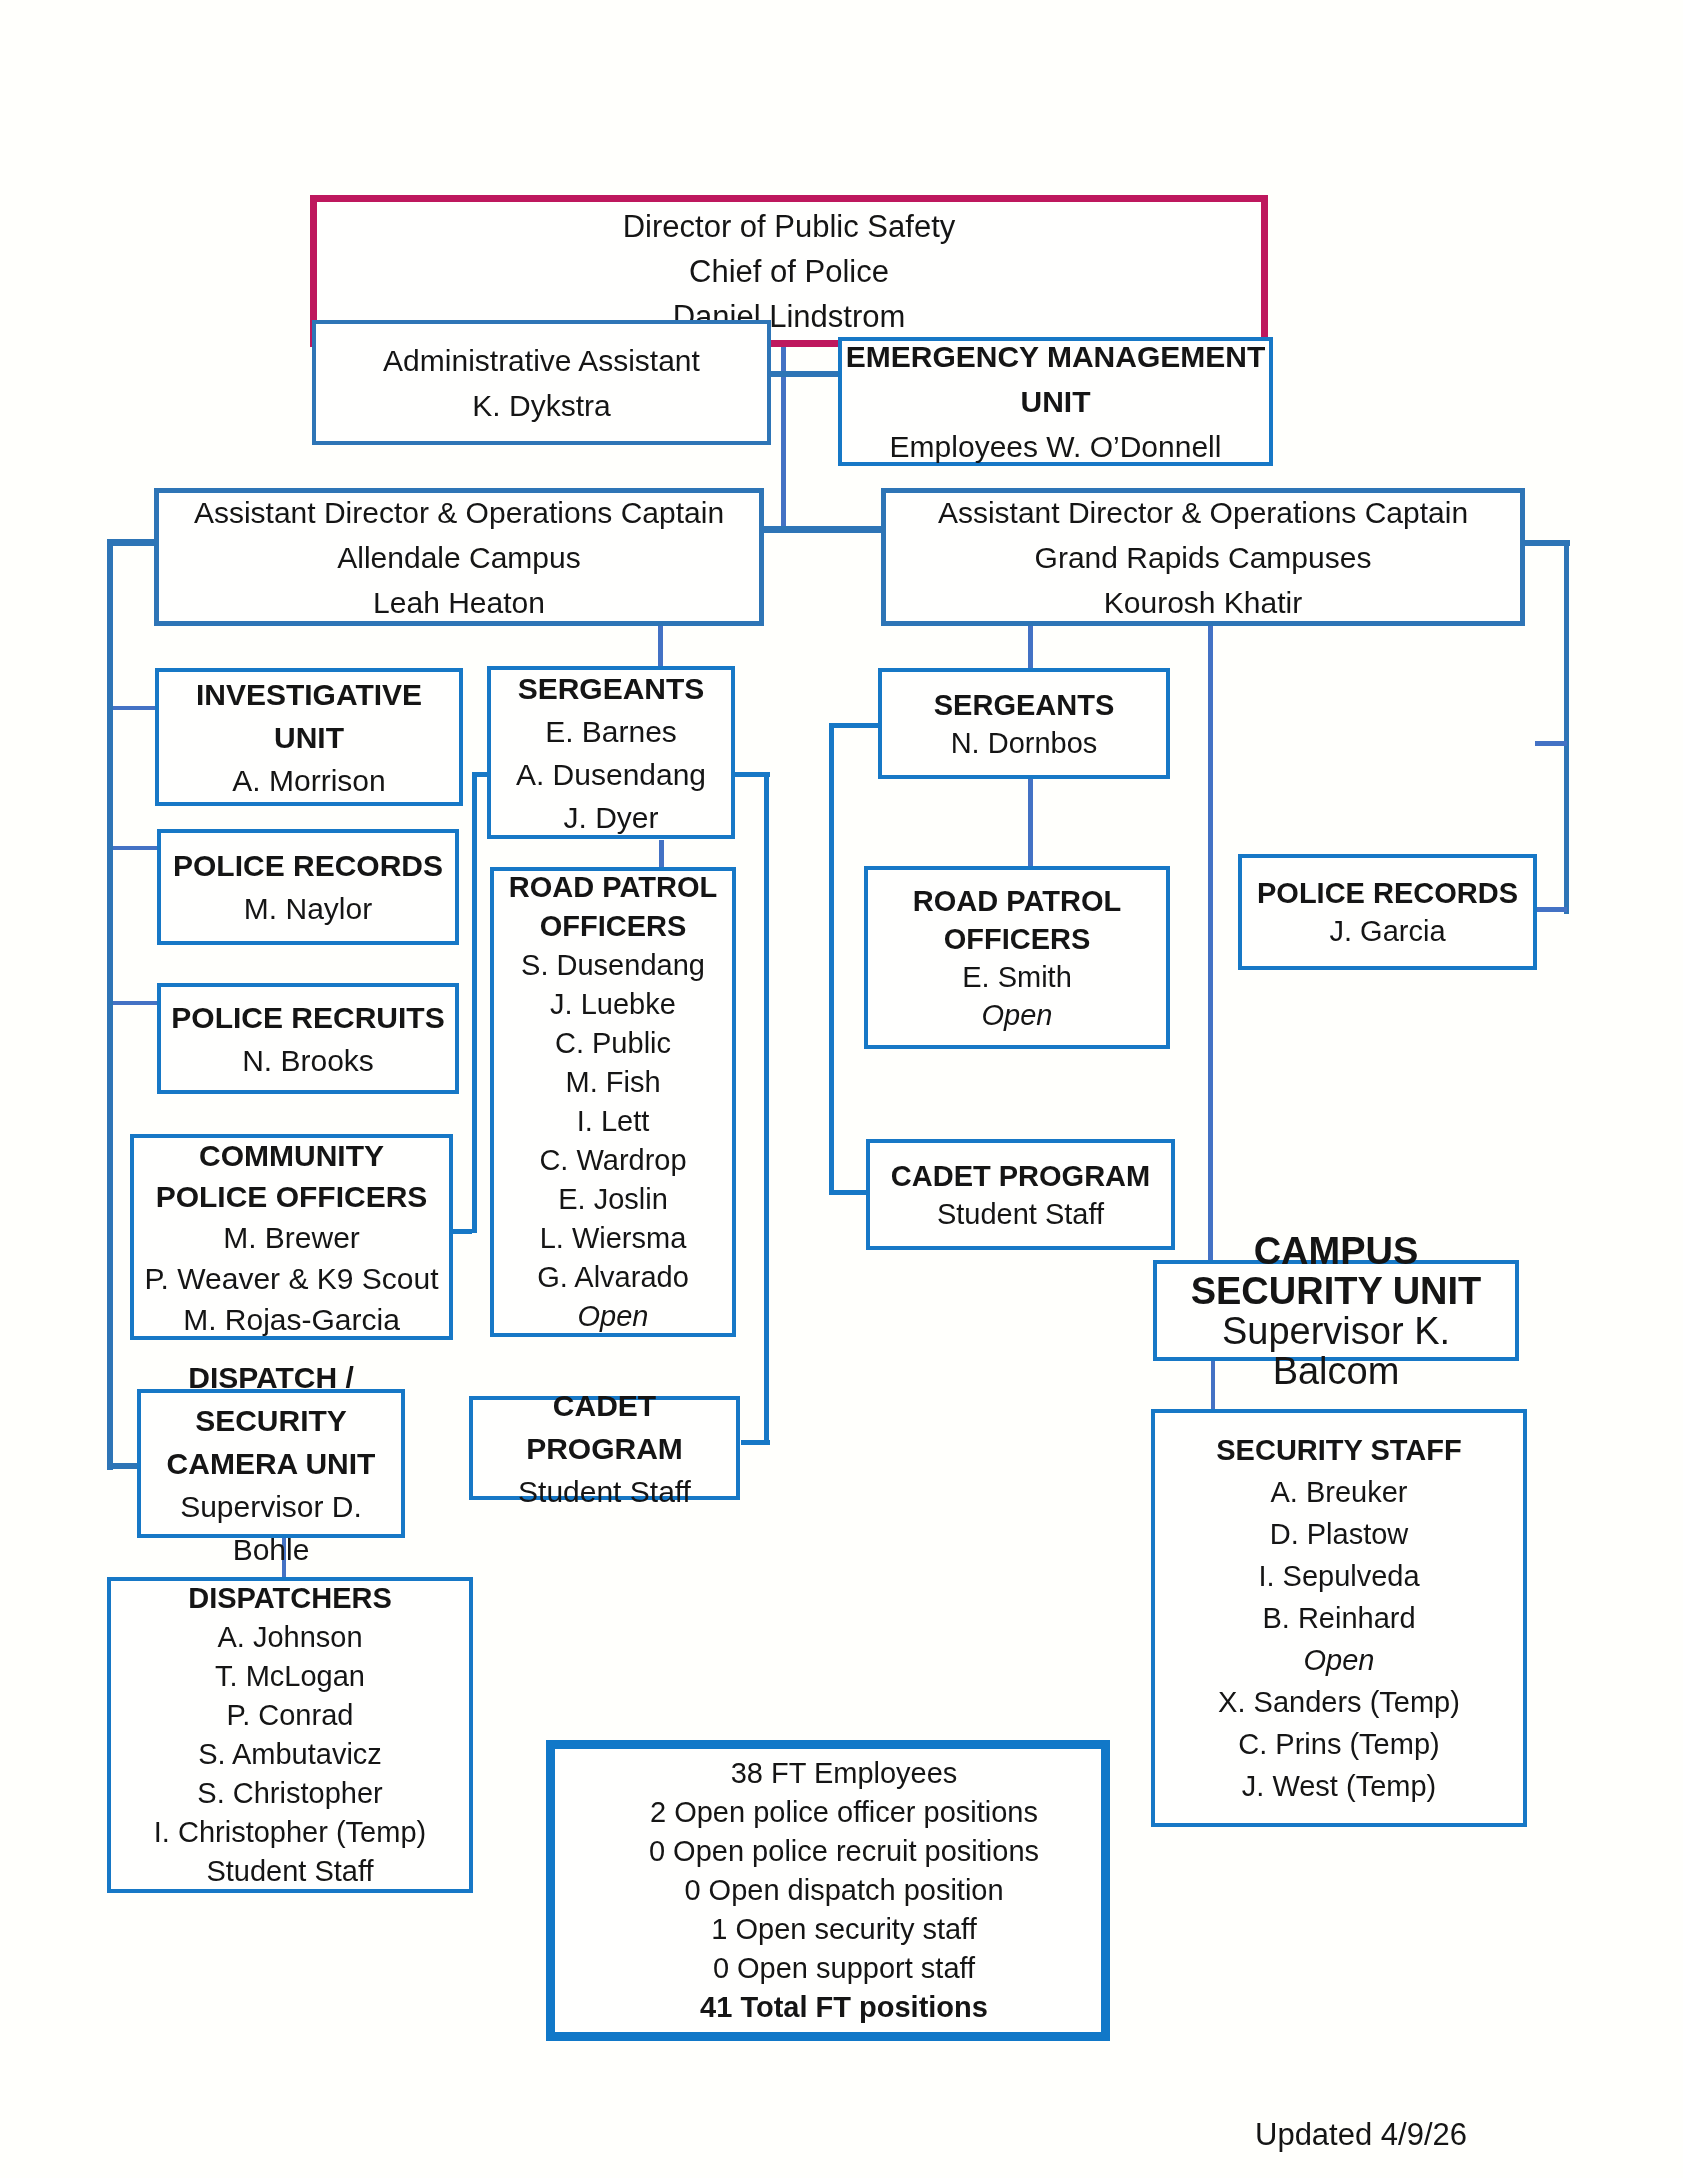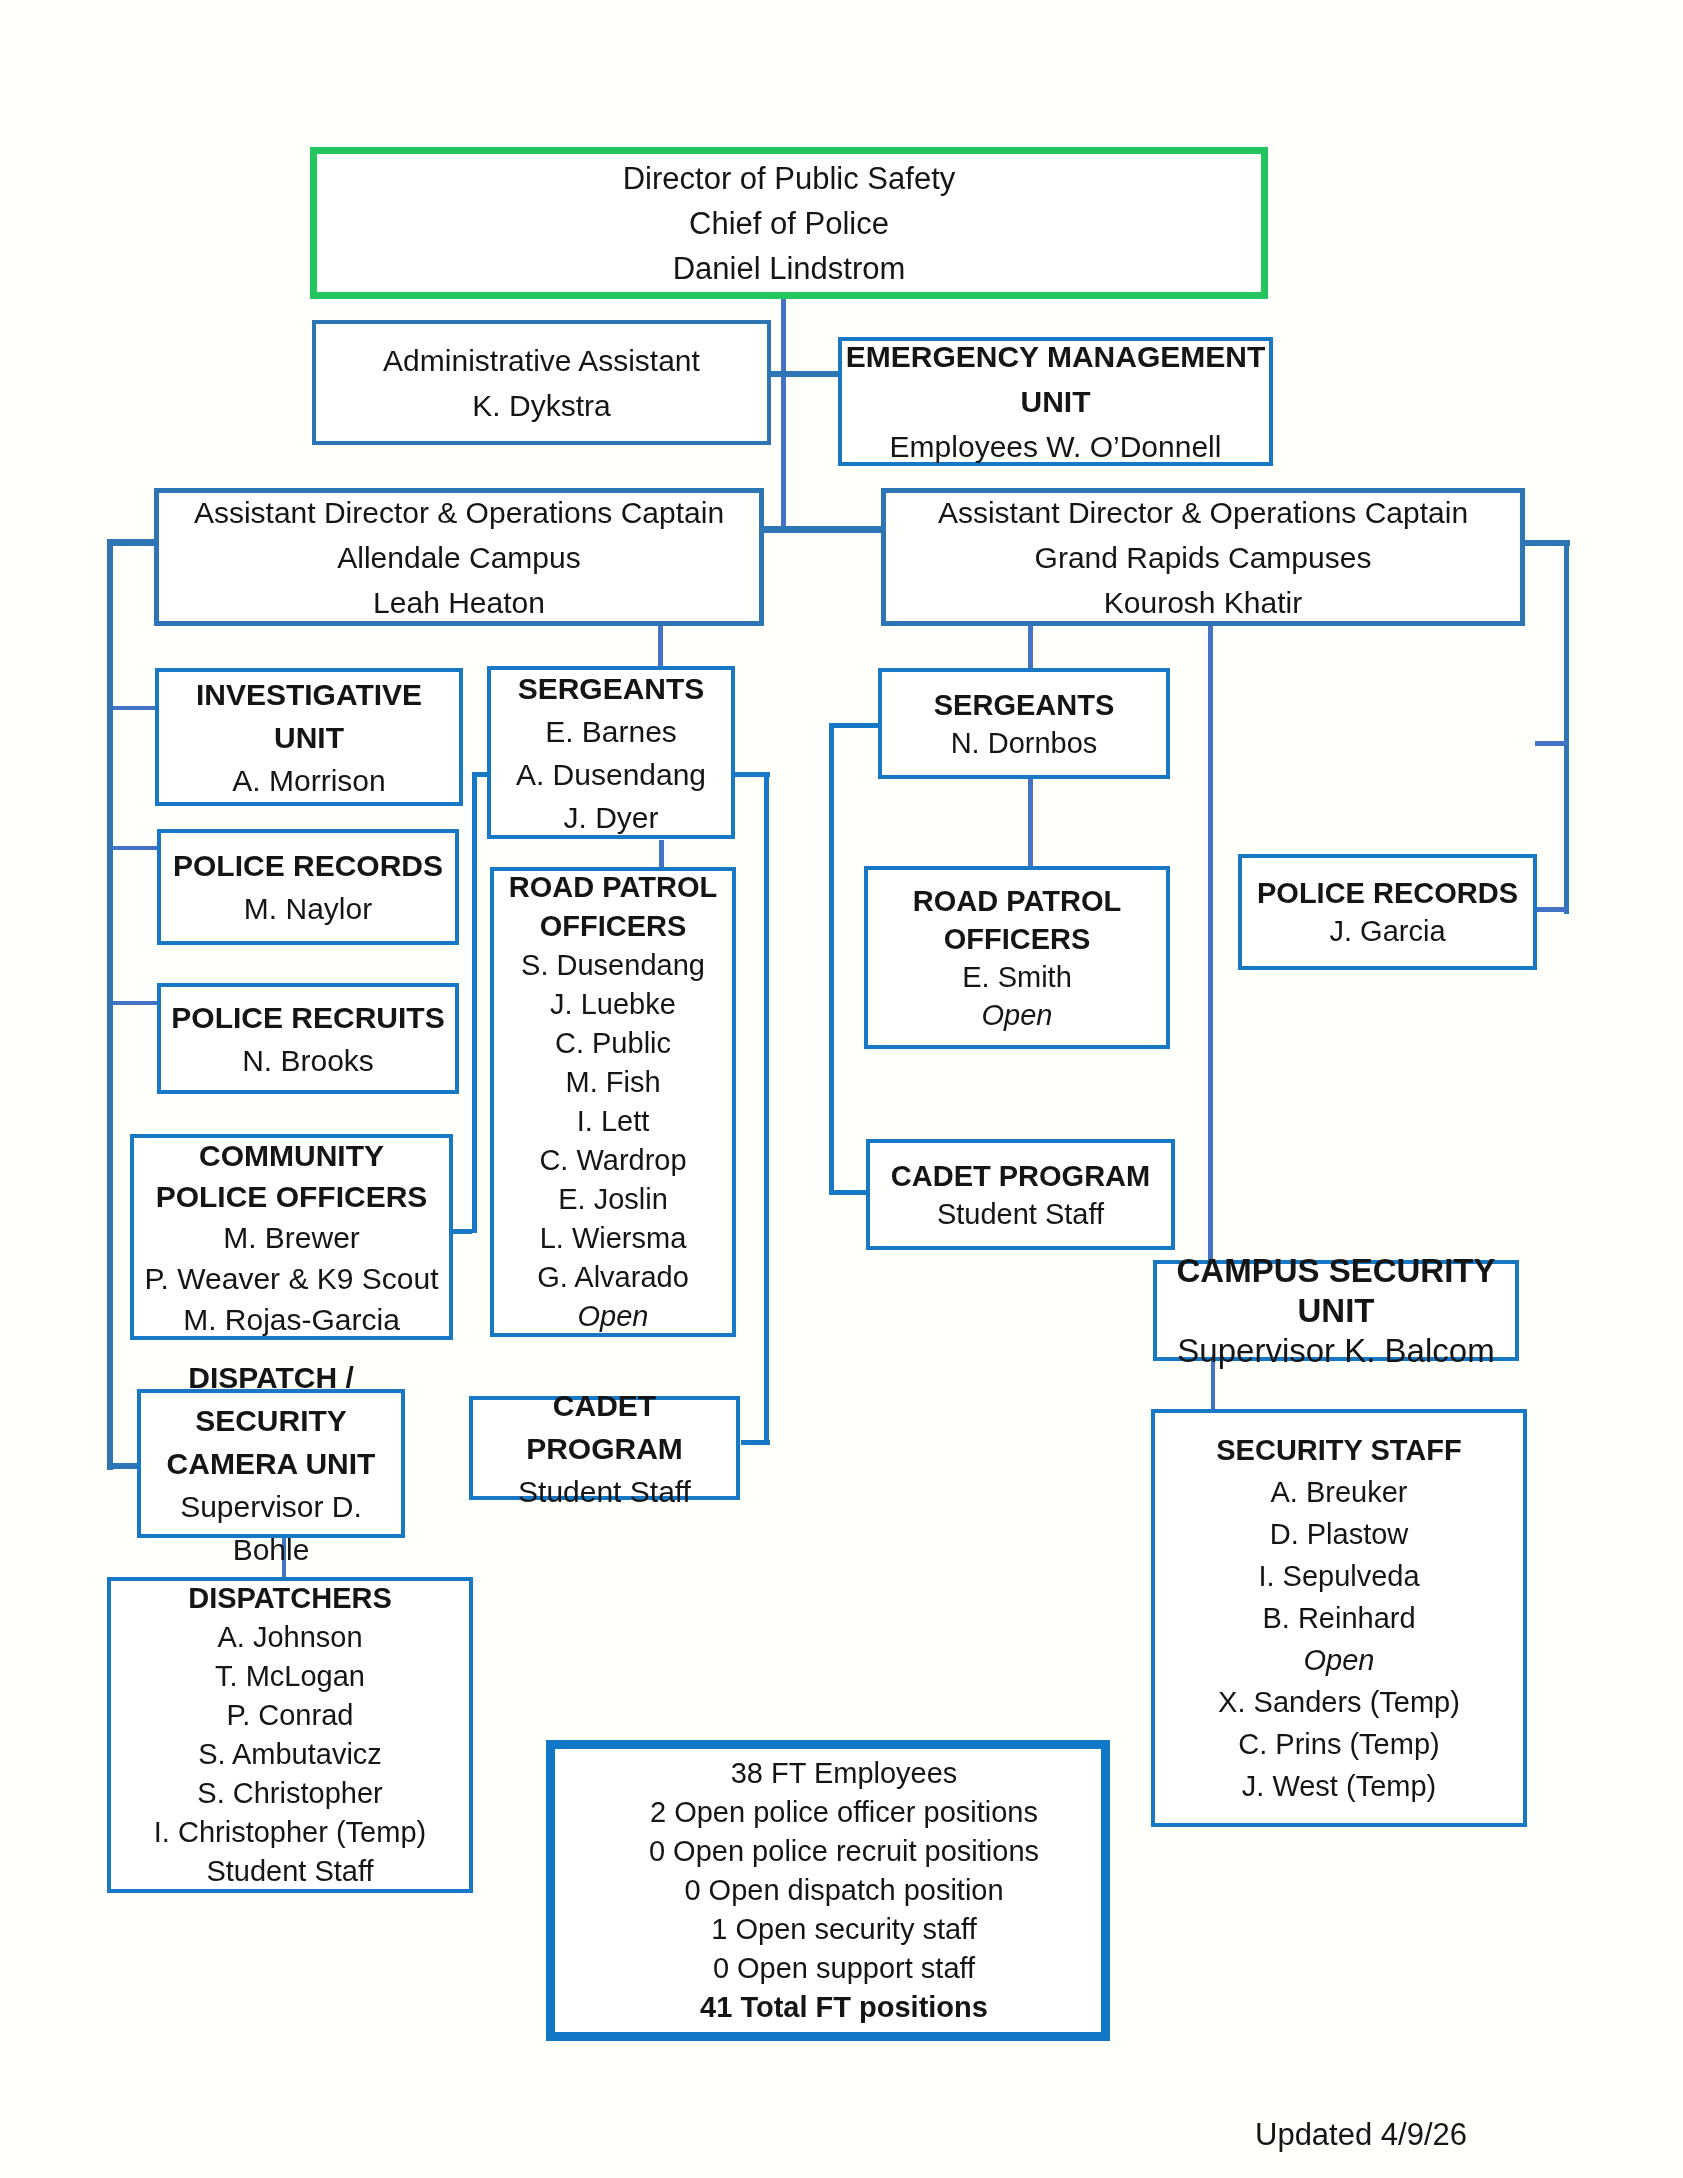--- a/index.html
+++ b/index.html
@@ -10,21 +10,21 @@
   }
   .node{
     position:absolute;background:#fffffe;box-sizing:border-box;
     display:flex;flex-direction:column;justify-content:center;align-items:center;
     text-align:center;
   }
   .b{font-weight:bold;}
   .i{font-style:italic;}
   .conn{position:absolute;}
   
-  .bd-director{border:7px solid #22c55e;}
+  .bd-director{border:7px solid #be185d;margin-top:48px;}
   .bd-captain{border:5px solid #2e75b6;}
   .bd-admin{border:4px solid #2e75b6;}
   .bd-unit{border:4px solid #1778c6;}
   .bd-stats{border:9px solid #1178c8;}
   
   .t-top{font-size:31px;line-height:45px;}
   .t-cap{font-size:30px;line-height:45px;}
   .t-unit{font-size:30px;line-height:43px;}
   .t-tight{font-size:29px;line-height:39px;}
   .t-right{font-size:29px;line-height:38px;}
@@ -183,21 +183,21 @@
     <div class="ln b">CADET PROGRAM</div>
     <div class="ln">Student Staff</div>
   </div>
 
 
   <div class="node bd-unit t-right" style="left:1238px;top:854px;width:299px;height:116px;">
     <div class="ln b">POLICE RECORDS</div>
     <div class="ln">J. Garcia</div>
   </div>
 
-  <div class="node bd-unit" style="left:1153px;top:1260px;width:366px;height:101px;font-size:33px;line-height:40px;">
+  <div class="node bd-unit" style="left:1153px;top:1260px;width:366px;height:101px;font-size:38px;line-height:40px;">
     <div class="ln b">CAMPUS SECURITY UNIT</div>
     <div class="ln">Supervisor K. Balcom</div>
   </div>
 
   <div class="node bd-unit t-sec" style="left:1151px;top:1409px;width:376px;height:418px;">
     <div class="ln b">SECURITY STAFF</div>
     <div class="ln">A. Breuker</div>
     <div class="ln">D. Plastow</div>
     <div class="ln">I. Sepulveda</div>
     <div class="ln">B. Reinhard</div>

